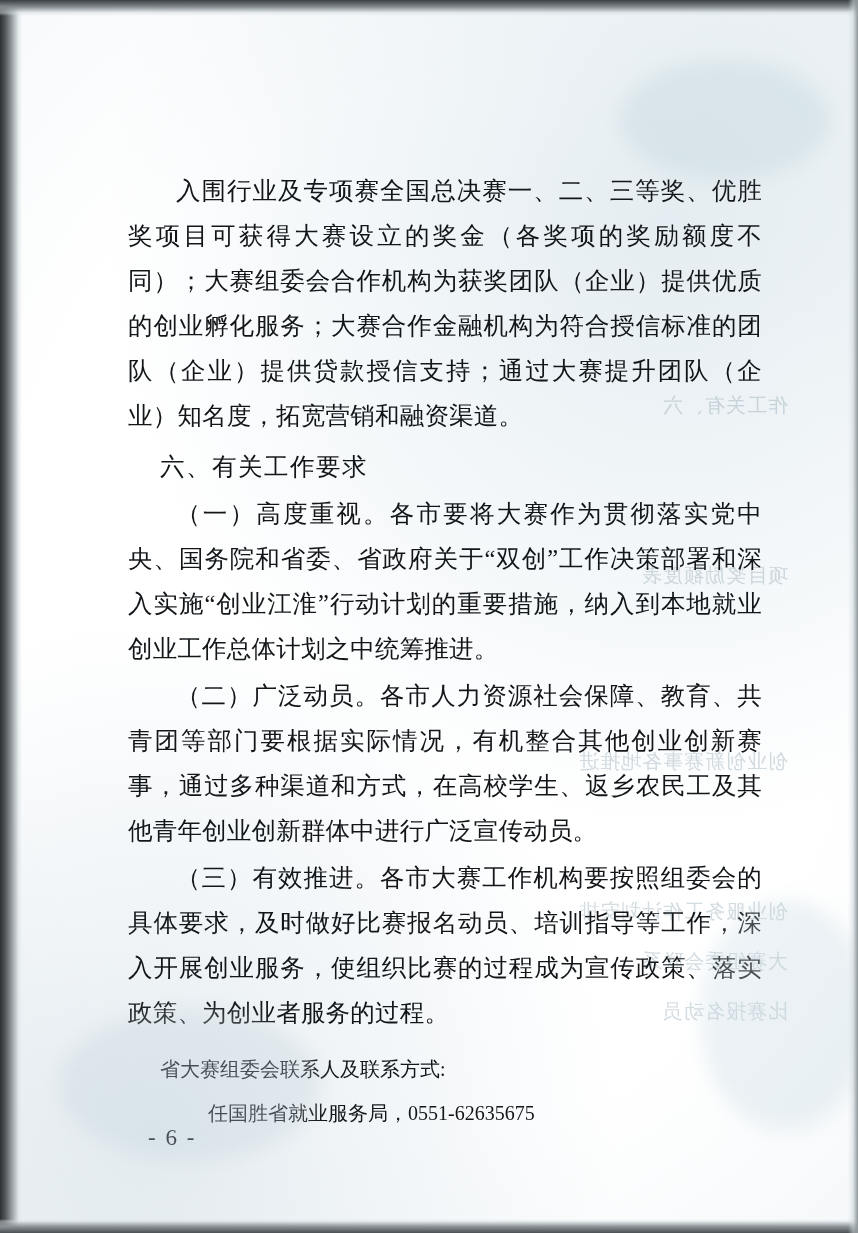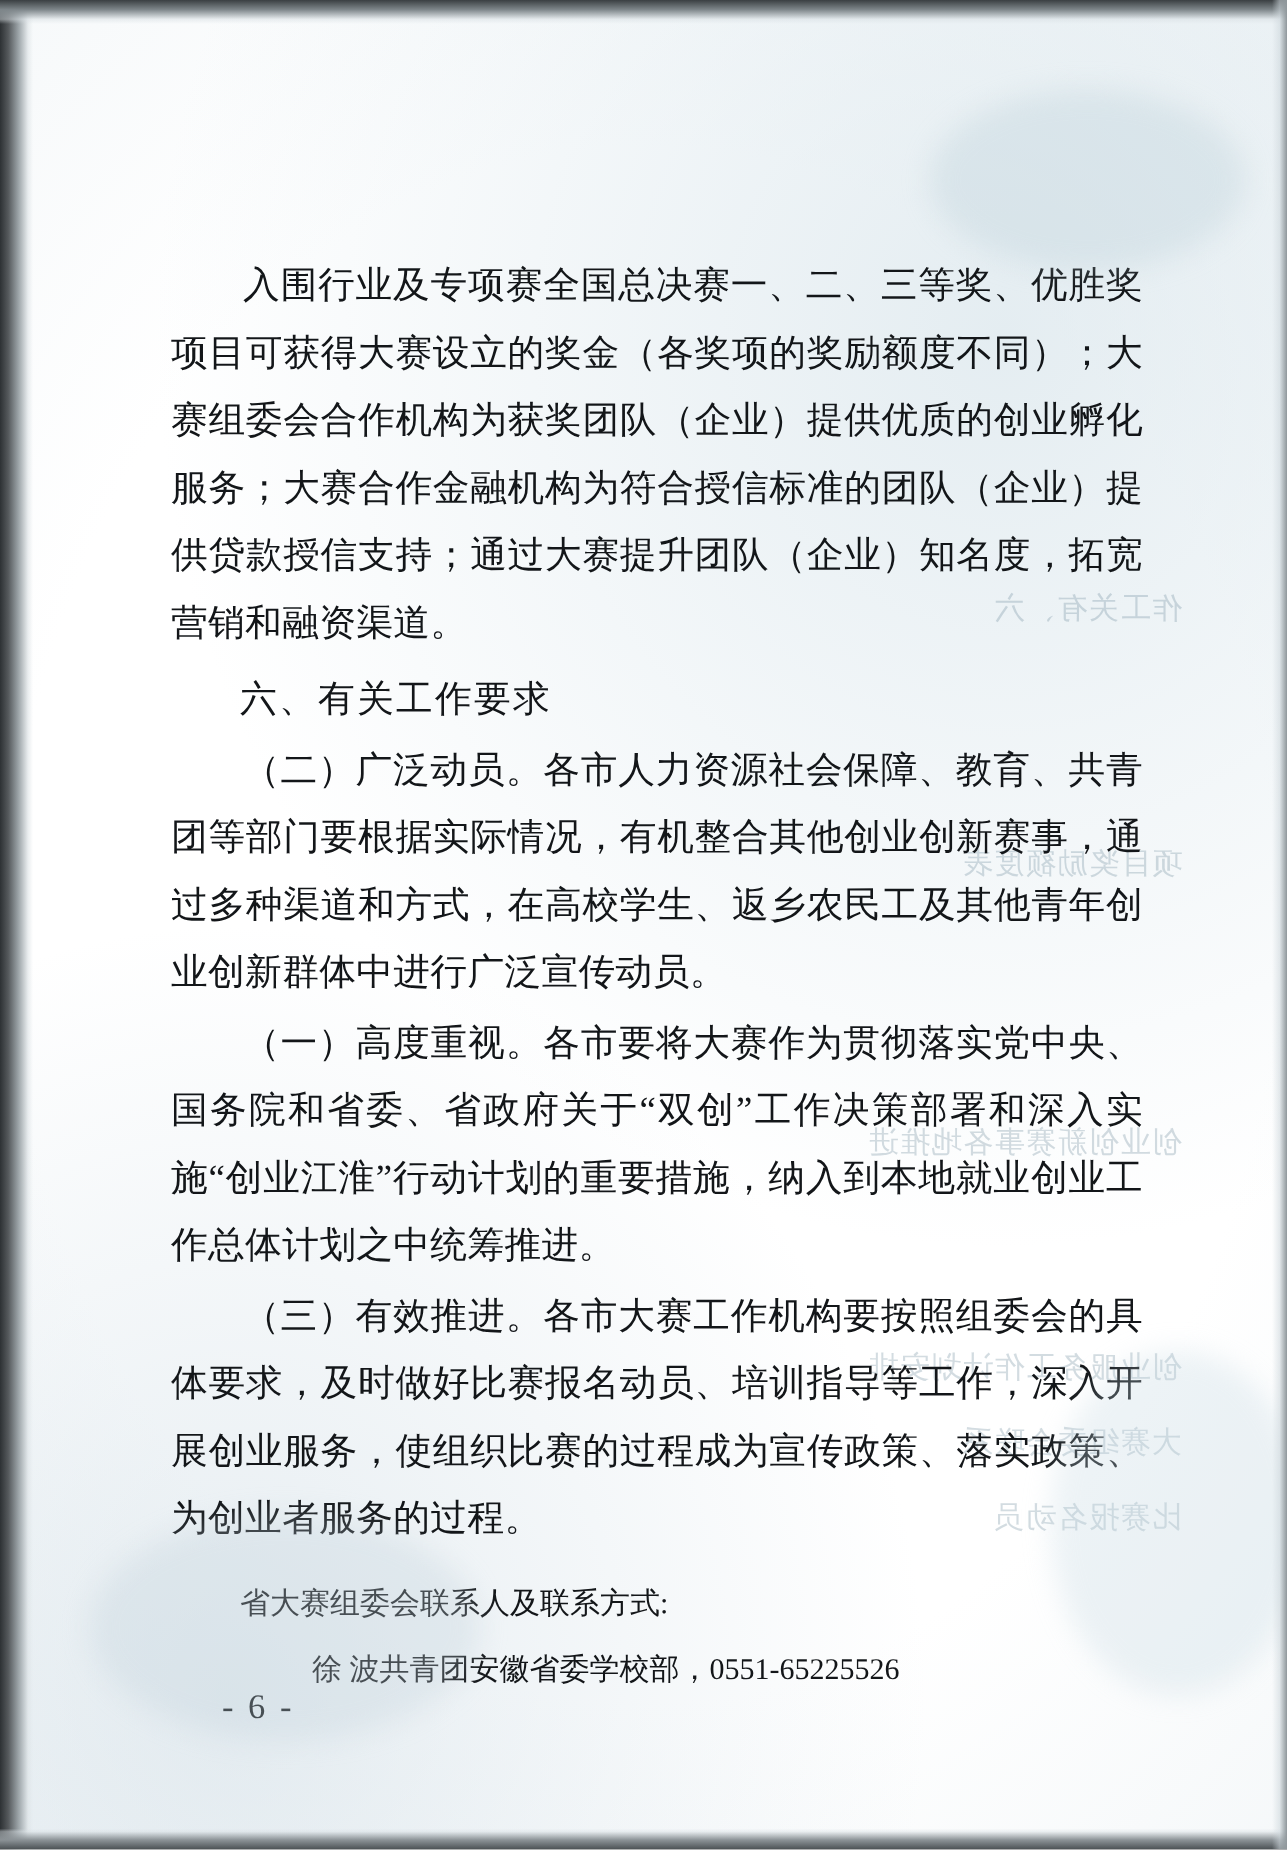--- a/index.html
+++ b/index.html
@@ -68,21 +68,21 @@
     position: absolute;
     left: 112px;
     top: 168px;
     width: 650px;
     color: #131619;
     font-size: 24.5px;
     line-height: 45px;
     font-family: "Liberation Serif", serif;
   }
   .para {
-    margin: 0 0 2px 2px;
+    margin: 0 0 2px 16px;
     text-align: justify;
     text-justify: inter-ideograph;
     letter-spacing: 0.2px;
   }
   .indent { text-indent: 48px; }
   .heading {
     margin: 6px 0 2px 0;
     font-weight: normal;
     text-indent: 48px;
     letter-spacing: 1.5px;
@@ -122,28 +122,28 @@
   <div class="ghost" style="top:392px; left:330px;">作工关有、六</div>
   <div class="ghost" style="top:562px; left:188px;">项目奖励额度表</div>
   <div class="ghost" style="top:748px; left:170px;">创业创新赛事各地推进</div>
   <div class="ghost" style="top:898px; left:210px;">创业服务工作计划安排</div>
   <div class="ghost" style="top:948px; left:420px;">大赛组委会联系</div>
   <div class="ghost" style="top:998px; left:520px;">比赛报名动员</div>
 
   <div class="content">
     <p class="para indent">入围行业及专项赛全国总决赛一、二、三等奖、优胜奖项目可获得大赛设立的奖金（各奖项的奖励额度不同）；大赛组委会合作机构为获奖团队（企业）提供优质的创业孵化服务；大赛合作金融机构为符合授信标准的团队（企业）提供贷款授信支持；通过大赛提升团队（企业）知名度，拓宽营销和融资渠道。</p>
     <p class="para heading">六、有关工作要求</p>
+    <p class="para indent">（一）高度重视。各市要将大赛作为贯彻落实党中央、国务院和省委、省政府关于“双创”工作决策部署和深入实施“创业江淮”行动计划的重要措施，纳入到本地就业创业工作总体计划之中统筹推进。</p>
     <p class="para indent">（二）广泛动员。各市人力资源社会保障、教育、共青团等部门要根据实际情况，有机整合其他创业创新赛事，通过多种渠道和方式，在高校学生、返乡农民工及其他青年创业创新群体中进行广泛宣传动员。</p>
-    <p class="para indent">（一）高度重视。各市要将大赛作为贯彻落实党中央、国务院和省委、省政府关于“双创”工作决策部署和深入实施“创业江淮”行动计划的重要措施，纳入到本地就业创业工作总体计划之中统筹推进。</p>
     <p class="para indent">（三）有效推进。各市大赛工作机构要按照组委会的具体要求，及时做好比赛报名动员、培训指导等工作，深入开展创业服务，使组织比赛的过程成为宣传政策、落实政策、为创业者服务的过程。</p>
 
     <div class="contact-block">
       <div class="contact-title">省大赛组委会联系人及联系方式:</div>
       <div class="contact-line">
-        <span class="nm">徐  波</span><span>共青团安徽省委学校部，0551-65225526</span>
+        <span class="nm">任国胜</span><span>省就业服务局，0551-62635675</span>
       </div>
     </div>
   </div>
 
   <div class="folio">- 6 -</div>
 
   <div class="smudge" style="left:620px; top:60px; width:210px; height:120px; background:rgba(188,208,218,0.35);"></div>
   <div class="smudge" style="left:60px; top:1010px; width:260px; height:150px; background:rgba(192,210,220,0.30);"></div>
   <div class="smudge" style="left:700px; top:900px; width:170px; height:230px; background:rgba(196,214,224,0.30);"></div>
 

